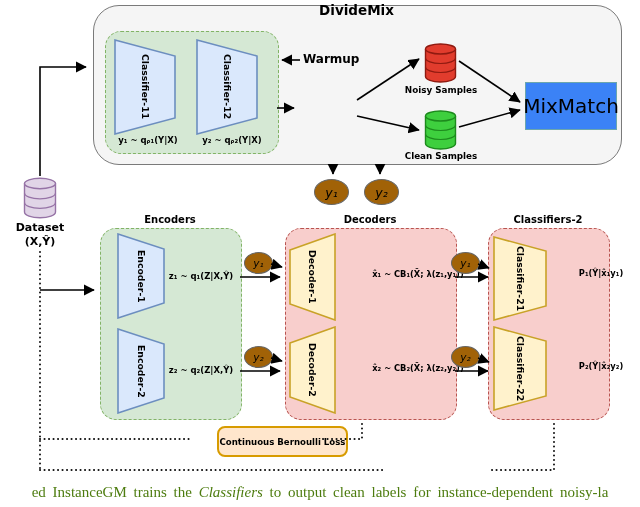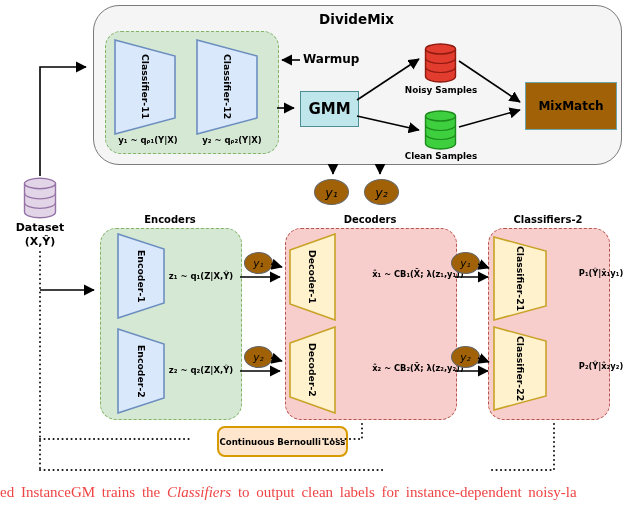--- a/index.html
+++ b/index.html
@@ -13,62 +13,61 @@
   .dm-title{font-weight:bold;font-size:13.5px;text-align:center;}
   .formula{font-weight:bold;font-size:8.5px;text-align:center;white-space:nowrap;}
   .formula-sm{font-weight:bold;font-size:8.3px;text-align:center;white-space:nowrap;padding-left:23px;}
   .trap svg{position:absolute;left:0;top:0;}
   .trap-blue{fill:#dae8fc;stroke:#6c8ebf;stroke-width:1.6;}
   .trap-yellow{fill:#fff2cc;stroke:#c9a227;stroke-width:1.6;}
   .vtext{position:absolute;inset:0;display:flex;align-items:center;justify-content:center;
          writing-mode:vertical-rl;font-weight:bold;font-size:9.3px;white-space:nowrap;}
   .gmm{background:#bfe6ea;border:1.6px solid #4e8f96;display:flex;align-items:center;
        justify-content:center;font-weight:bold;font-size:15px;}
-  .mixmatch{background:#a16207;border:1.6px solid #6ba6ad;display:flex;align-items:center;
-       justify-content:center;font-weight:bold;font-size:12px;}
+  .mixmatch{background:#3b82f6;border:1.6px solid #6ba6ad;display:flex;align-items:center;
+       justify-content:center;font-weight:normal;font-size:20px;}
   .ellipse{background:#a16207;border:1.3px solid #666;border-radius:50%;display:flex;
        align-items:center;justify-content:center;font-style:italic;}
   .ellipse.big{font-size:12.5px;}
   .ellipse.small{font-size:10.5px;}
   .cyl-label{font-weight:bold;font-size:8.8px;text-align:center;white-space:nowrap;}
   .ds-label{font-weight:bold;font-size:11px;text-align:center;}
   .loss-box{background:#ffe6cc;border:2px solid #d79b00;border-radius:8px;display:flex;
        align-items:center;justify-content:center;font-weight:bold;font-size:8.6px;white-space:nowrap;}
   .warmup{font-weight:bold;font-size:12px;}
   .caption{font-family:"Liberation Serif",serif;font-size:15px;white-space:nowrap;
-       word-spacing:3px;color:#ef4444;}
+       word-spacing:3px;color:#4d7c0f;text-align:center;}
   .overlay{position:absolute;left:0;top:0;pointer-events:none;z-index:50;}
 </style>
 </head>
 <body>
 
 <div class="canvas">
 
   <div class="abs dm-box" style="left:93px;top:5px;width:527px;height:158px;"></div>
-  <div class="abs dm-title" style="left:93px;top:11px;width:527px;">DivideMix</div>
+  <div class="abs dm-title" style="left:93px;top:2px;width:527px;">DivideMix</div>
 
   <div class="abs green-box" style="left:105px;top:31px;width:172px;height:121px;"></div>
 
   <div class="abs trap" style="left:114px;top:39px;width:62px;height:96px;">
     <svg width="62" height="96" viewBox="0 0 62 96">
         <polygon class="trap-blue" points="1,1 61,17 61,79 1,95"></polygon>
       </svg>
     <span class="vtext">Classifier-11</span>
   </div>
   <div class="abs trap" style="left:196px;top:39px;width:62px;height:96px;">
     <svg width="62" height="96" viewBox="0 0 62 96">
         <polygon class="trap-blue" points="1,1 61,17 61,79 1,95"></polygon>
       </svg>
     <span class="vtext">Classifier-12</span>
   </div>
   <div class="abs formula" style="left:106px;top:135px;width:84px;">y₁ ~ qᵨ₁(Y|X)</div>
   <div class="abs formula" style="left:190px;top:135px;width:84px;">y₂ ~ qᵨ₂(Y|X)</div>
 
   <div class="abs warmup" style="left:303px;top:52px;">Warmup</div>
-  <div class="abs gmm" style="left:300px;top:91px;width:57px;height:34px;">GMM</div>
 
   <div class="abs" style="left:424px;top:43px;">
     <svg width="33" height="41" viewBox="0 0 33 41">
       <path d="M1.5,6 V33.5 a15,5.5 0 0 0 30,0 V6" fill="#e13c2d" stroke="#8f1a10" stroke-width="1.4"></path>
       <ellipse cx="16.5" cy="6" rx="15" ry="5" fill="#e13c2d" stroke="#8f1a10" stroke-width="1.4"></ellipse>
       <path d="M1.5,15 a15,5.5 0 0 0 30,0 M1.5,24 a15,5.5 0 0 0 30,0" fill="none" stroke="#8f1a10" stroke-width="1.2"></path>
     </svg>
   </div>
   <div class="abs cyl-label" style="left:400px;top:85px;width:82px;text-align:center;">Noisy Samples</div>
 

